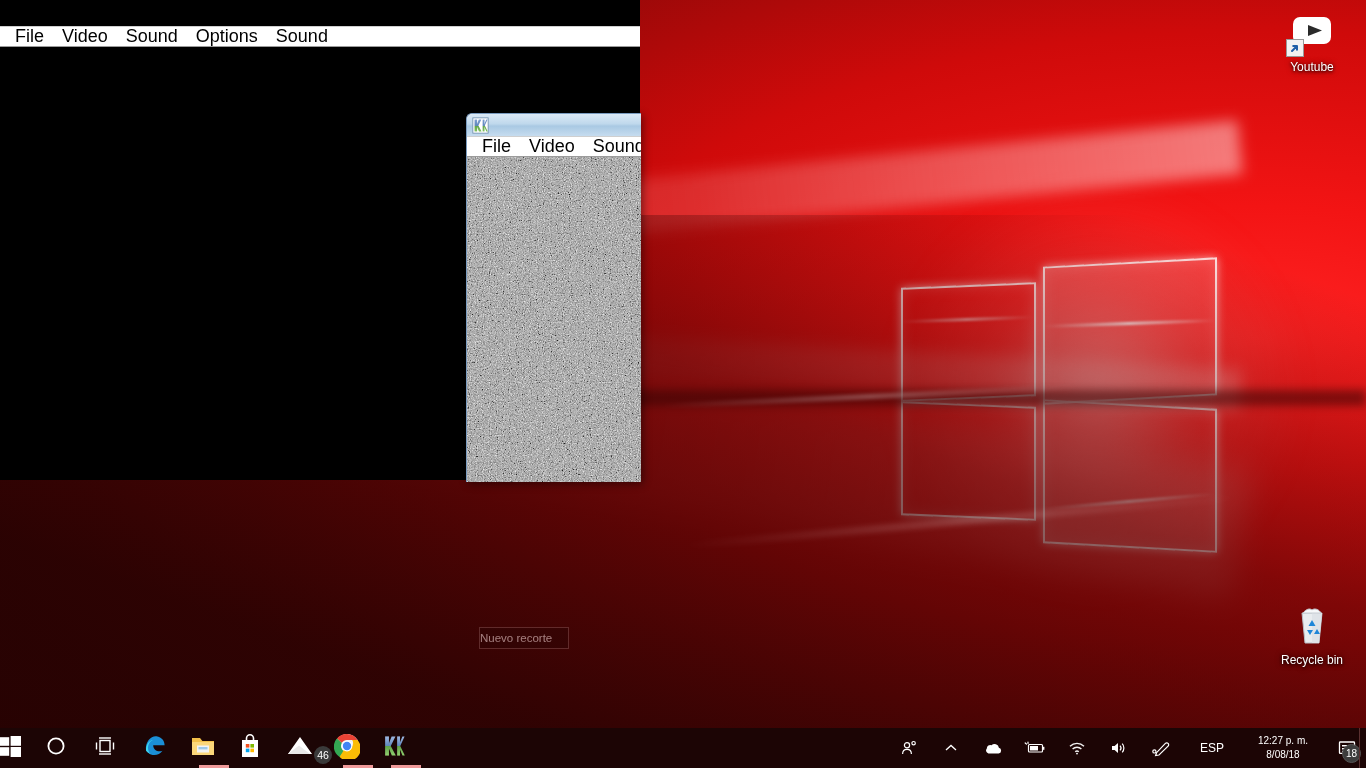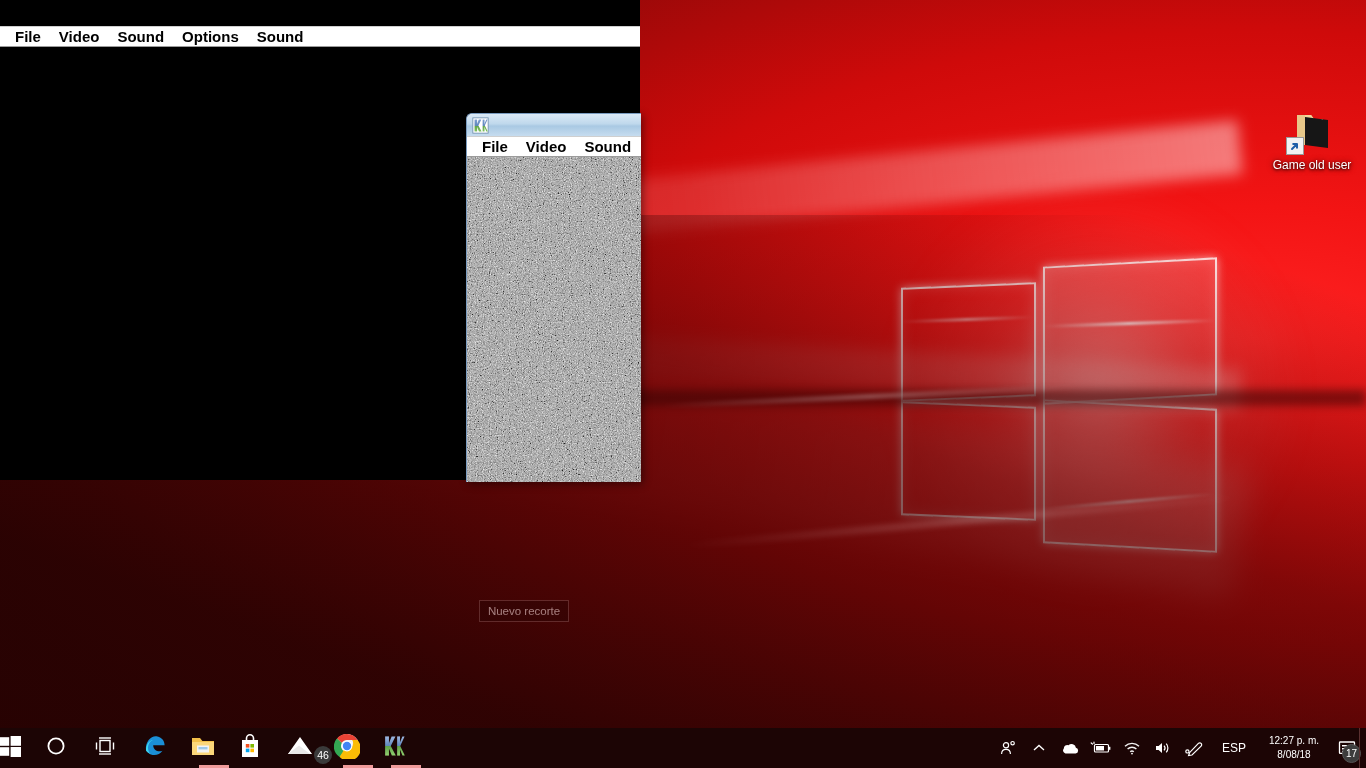--- a/index.html
+++ b/index.html
@@ -38,50 +38,50 @@
   .dicon .glyph{position:relative;width:48px;height:48px;margin:0 auto 4px;}
   .sc-badge{position:absolute;left:-2px;bottom:-1px;width:16px;height:16px;background:#f2f2f2;border:1px solid #999;
     display:flex;align-items:center;justify-content:center;}
   .sc-badge svg{display:block;}
 
   
   #win-big{position:absolute;left:0;top:0;width:640px;height:479px;background:#000;}
   #win-big .titlebar{height:26px;background:#000;}
   .menubar{background:#fff;border-top:1px solid #cfcfcf;border-bottom:1px solid #9b9b9b;height:19px;
     display:flex;align-items:center;padding-left:6px;}
-  .menubar .mi{font-size:15px;color:#000;padding:1px 9px;line-height:17px;white-space:nowrap;font-weight:bold;}
+  .menubar .mi{font-size:18px;color:#000;padding:1px 9px;line-height:17px;white-space:nowrap;}
   #win-big .video{height:433px;background:#000;}
 
   
   #win-small{position:absolute;left:466px;top:113px;width:174px;height:368px;
     background:#f0f0f0;border:1px solid #7a9cc0;border-bottom:none;border-right:none;
     border-top-left-radius:6px;box-shadow:2px 2px 8px rgba(0,0,0,.45);overflow:hidden;}
   #win-small .titlebar{height:22px;
     background:linear-gradient(180deg,#dceaf6 0%,#bfd8ec 45%,#a9c9e3 55%,#c6dcef 100%);
     border-top-left-radius:5px;display:flex;align-items:center;padding-left:5px;}
   #win-small .video{height:325px;background:#9a9a9a;position:relative;overflow:hidden;}
   #win-small .video svg{position:absolute;left:0;top:0;width:100%;height:100%;}
 
   .klite{width:17px;height:17px;display:block;}
 
   
-  #snip{position:absolute;left:479px;top:600px;width:88px;height:20px;
+  #snip{position:absolute;left:479px;top:627px;width:88px;height:20px;
     background:rgba(40,5,5,.42);border:1px solid rgba(255,180,180,.22);
-    display:flex;align-items:center;justify-content:center;
+    display:flex;align-items:center;justify-content:flex-start;
     font-size:11.5px;color:rgba(255,225,225,.55);}
 
   
   #taskbar{position:absolute;left:0;bottom:0;width:1366px;height:40px;background:#1c0505;
     display:flex;align-items:stretch;}
   .tb-left{display:flex;align-items:stretch;}
   .tb-btn{width:48px;display:flex;align-items:center;position:relative;cursor:default;}
   .tb-btn.start{width:46px;}
   .tb-ind{position:absolute;left:9px;right:9px;bottom:0;height:3px;background:#f09a9a;}
   .tb-spacer{flex:1;}
-  .tray{display:flex;align-items:center;gap:5px;padding-right:4px;}
+  .tray{display:flex;align-items:center;gap:16px;padding-right:4px;}
   .tray .ti{width:26px;height:40px;display:flex;align-items:center;justify-content:center;cursor:default;}
   .tray .lang{color:#fff;font-size:12px;padding:0 10px;line-height:40px;}
   .clock{color:#fff;font-size:10px;text-align:center;line-height:14px;padding:0 8px;}
   .tray .action{width:30px;height:40px;display:flex;align-items:center;justify-content:center;position:relative;}
   .badge-count{position:absolute;right:1px;bottom:5px;min-width:17px;height:17px;border-radius:50%;
     background:#3d3d3d;color:#fff;font-size:10px;display:flex;align-items:center;justify-content:center;
     border:1px solid #555;}
   .mailbadge{position:absolute;right:2px;bottom:4px;min-width:18px;height:18px;border-radius:50%;
     background:#3a3a3a;color:#fff;font-size:10.5px;display:flex;align-items:center;justify-content:center;}
   #showdesk{position:absolute;right:0;bottom:0;width:6px;height:40px;border-left:1px solid #5a3030;}
@@ -103,38 +103,51 @@
     <div class="pane pane-rb"></div>
     <div class="streak s1"></div>
     <div class="streak s2"></div>
     <div class="streak s3"></div>
     <div class="wp-band"></div>
     <div class="wp-dark-bl"></div>
     <div class="streak s4"></div>
     <div class="streak s5"></div>
   </div>
 
-
-  <div class="dicon" style="left:1269px;top:106px;">
+  <div class="dicon" style="left:1269px;top:8px;">
     <div class="glyph">
       <svg width="48" height="48" viewBox="0 0 48 48">
-        <path d="M9 9 h14 l3 4 h9 v26 H9 Z" fill="#f5d99a" stroke="#c9a košo"></path>
-        <path d="M9 9 h14 l3 4 h9 v26 H9 Z" fill="#f3d79b"></path>
-        <path d="M17 11 L40 14 V42 L17 39 Z" fill="#161616"></path>
-        <path d="M9 9 h8 v30 H9 Z" fill="#e8c88a"></path>
+        <rect x="5" y="9" width="38" height="27" rx="7" ry="7" fill="#ffffff"></rect>
+        <polygon points="20,17 34,22.5 20,28" fill="#2a2a2a"></polygon>
       </svg>
       <span class="sc-badge">
         <svg width="12" height="12" viewBox="0 0 12 12">
             <path d="M3 9 L8 4 M8 4 H4.2 M8 4 V7.8" stroke="#1f5fa8" stroke-width="2" fill="none" stroke-linecap="round"></path>
           </svg>
       </span>
     </div>
-    <div>Game old user</div>
-  </div>
-
+    <div>Youtube</div>
+  </div>
+
+
+  <div class="dicon" style="left:1269px;top:601px;">
+    <div class="glyph">
+      <svg width="48" height="48" viewBox="0 0 48 48">
+        <path d="M14 12 h20 l-3 30 h-14 Z" fill="#e9ecef" stroke="#b9bfc6" stroke-width="1"></path>
+        <path d="M24 12 l10 0 -3 30 -7 0 Z" fill="#dfe3e8"></path>
+        <path d="M15 12 c3,-4 7,-5 9,-3 c2,-2 7,-1 9,3 z" fill="#f7f8fa" stroke="#c6ccd2" stroke-width="1"></path>
+        <g fill="#1f86d8">
+          <polygon points="24,19 27.5,25 20.5,25"></polygon>
+          <polygon points="19,29 25,29 22,34"></polygon>
+          <polygon points="29,28 26,33 32,33"></polygon>
+        </g>
+      </svg>
+    </div>
+    <div>Recycle bin</div>
+  </div>
 
   <div id="win-big">
     <div class="titlebar"></div>
     <div class="menubar">
       <span class="mi">File</span>
       <span class="mi">Video</span>
       <span class="mi">Sound</span>
       <span class="mi">Options</span>
       <span class="mi">Sound</span>
     </div>
@@ -362,19 +375,19 @@
         <div>12:27 p. m.</div>
         <div>8/08/18</div>
       </div>
       <div class="action">
         <svg width="20" height="18" viewBox="0 0 20 18" fill="#ffffff">
           <rect x="2.5" y="3" width="15" height="11.4" rx="0.8" fill="none" stroke="#ffffff" stroke-width="1.3"></rect>
           <rect x="5" y="6" width="10" height="1.5"></rect>
             <rect x="5" y="9" width="10" height="1.5"></rect>
             <rect x="5" y="11.8" width="6.5" height="1.5"></rect>
         </svg>
-        <span class="badge-count">17</span>
+        <span class="badge-count">18</span>
       </div>
     </div>
     <div id="showdesk"></div>
   </div>
 
 </div>
 
 </body></html>

